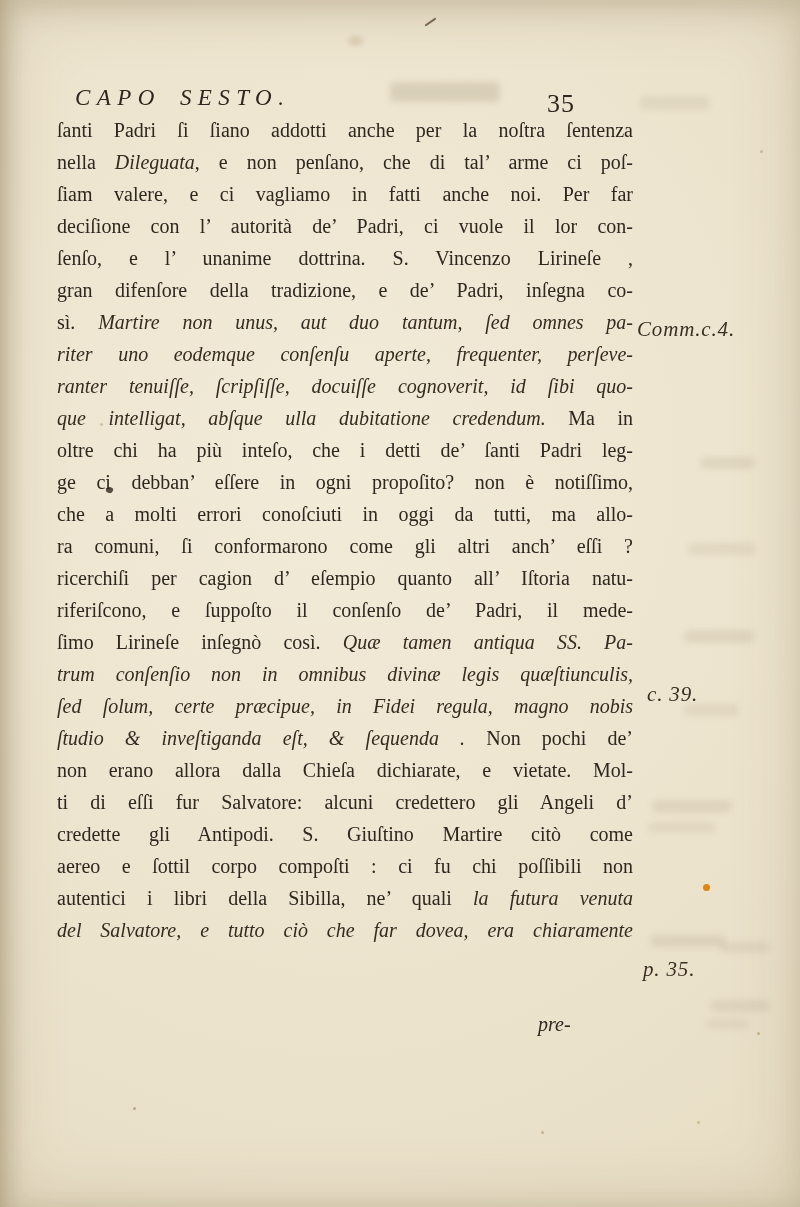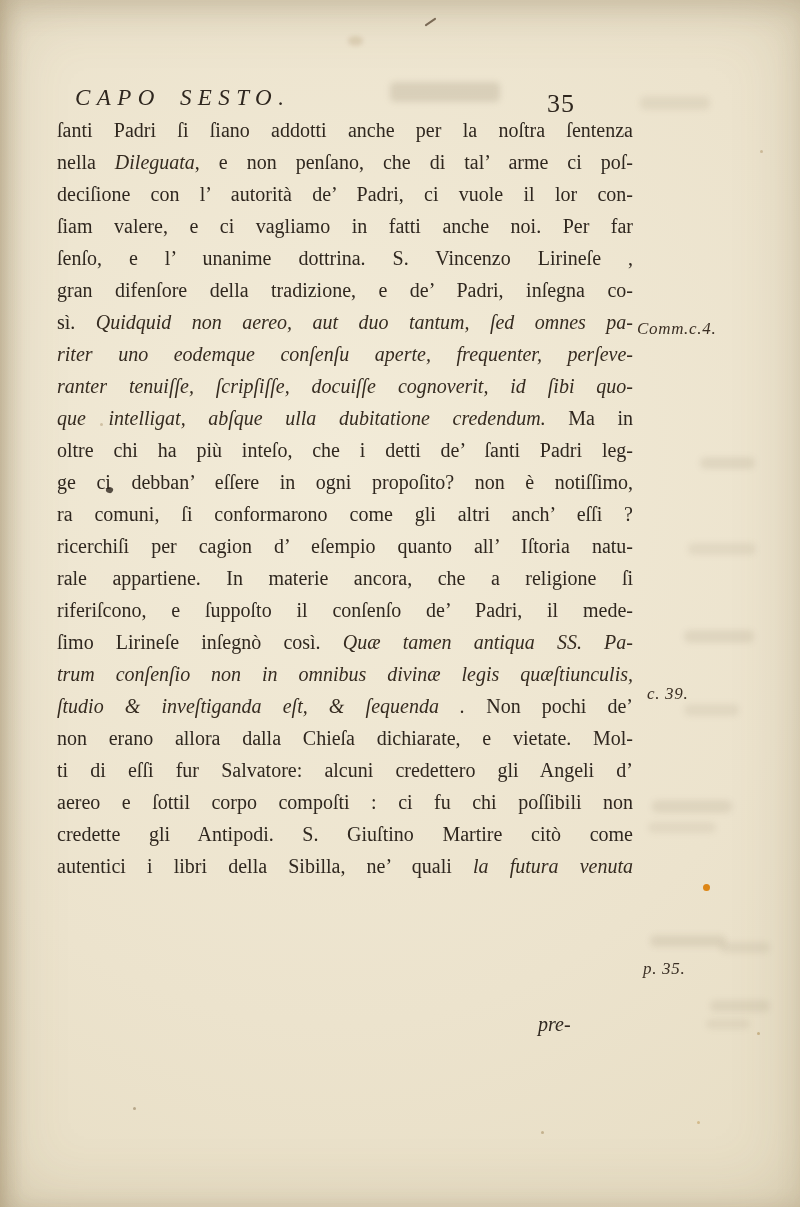--- a/index.html
+++ b/index.html
@@ -59,21 +59,21 @@
 
   .catchword {
     position: absolute; top: 1008px; left: 538px;
     font-size: 20px; line-height: 32px;
     font-style: italic;
   }
 
   .margin-note {
     position: absolute;
     font-style: italic;
-    font-size: 17px; line-height: 22px;
+    font-size: 21px; line-height: 22px;
     color: var(--margin-ink, #3b2f24);
     white-space: nowrap;
     letter-spacing: 0.04em;
     font-family: Liberation Serif, serif;
   }
   #note-0 { top: 318px; left: 637px; }
   #note-1 { top: 683px; left: 630px; margin-left: 17px; }
   #note-2 { top: 958px; left: 643px; }
 
   
@@ -119,42 +119,44 @@
   <div class="ghost" style="top:942px; left:720px; width:50px;  height:11px; opacity:.6;"></div>
   <div class="ghost" style="top:1000px;left:710px; width:60px;  height:12px; opacity:.65;"></div>
   <div class="ghost" style="top:1019px;left:706px; width:44px;  height:10px; opacity:.55;"></div>
 
   <div class="running-head">CAPO SESTO.</div>
   <div class="folio">35</div>
 
   <div class="text-block" id="text-block">
       <div class="line"><span class="ro">ſanti Padri ſi ſiano addotti anche per la noſtra ſentenza</span></div>
       <div class="line"><span class="ro">nella </span><span class="it">Dileguata</span><span class="ro">, e non penſano, che di tal’ arme ci poſ-</span></div>
+      <div class="line"><span class="ro">ſiam valere, e ci vagliamo in fatti anche noi. Per far</span></div>
       <div class="line"><span class="ro">deciſione con l’ autorità de’ Padri, ci vuole il lor con-</span></div>
-      <div class="line"><span class="ro">ſiam valere, e ci vagliamo in fatti anche noi. Per far</span></div>
       <div class="line"><span class="ro">ſenſo, e l’ unanime dottrina. S. Vincenzo Lirineſe ,</span></div>
       <div class="line"><span class="ro">gran difenſore della tradizione, e de’ Padri, inſegna co-</span></div>
-      <div class="line"><span class="ro">sì. </span><span class="it">Quidquid non aereo, aut duo tantum, ſed omnes pa-</span></div>
+      <div class="line"><span class="ro">sì. </span><span class="it">Martire non unus, aut duo tantum, ſed omnes pa-</span></div>
       <div class="line"><span class="it">riter uno eodemque conſenſu aperte, frequenter, perſeve-</span></div>
       <div class="line"><span class="it">ranter tenuiſſe, ſcripſiſſe, docuiſſe cognoverit, id ſibi quo-</span></div>
       <div class="line"><span class="it">que intelligat, abſque ulla dubitatione credendum. </span><span class="ro">Ma in</span></div>
       <div class="line"><span class="ro">oltre chi ha più inteſo, che i detti de’ ſanti Padri leg-</span></div>
       <div class="line"><span class="ro">ge ci debban’ eſſere in ogni propoſito? non è notiſſimo,</span></div>
+      <div class="line"><span class="ro">che a molti errori conoſciuti in oggi da tutti, ma allo-</span></div>
       <div class="line"><span class="ro">ra comuni, ſi conformarono come gli altri anch’ eſſi ?</span></div>
       <div class="line"><span class="ro">ricerchiſi per cagion d’ eſempio quanto all’ Iſtoria natu-</span></div>
-      <div class="line"><span class="ro">rale appartiene. In materie ancora, che a religione ſi</span></div>
       <div class="line"><span class="ro">riferiſcono, e ſuppoſto il conſenſo de’ Padri, il mede-</span></div>
       <div class="line"><span class="ro">ſimo Lirineſe inſegnò così. </span><span class="it">Quæ tamen antiqua SS. Pa-</span></div>
       <div class="line"><span class="it">trum conſenſio non in omnibus divinæ legis quæſtiunculis,</span></div>
+      <div class="line"><span class="it">ſed ſolum, certe præcipue, in Fidei regula, magno nobis</span></div>
       <div class="line"><span class="it">ſtudio &amp; inveſtiganda eſt, &amp; ſequenda . </span><span class="ro">Non pochi de’</span></div>
       <div class="line"><span class="ro">non erano allora dalla Chieſa dichiarate, e vietate. Mol-</span></div>
       <div class="line"><span class="ro">ti di eſſi fur Salvatore: alcuni credettero gli Angeli d’</span></div>
+      <div class="line"><span class="ro">credette gli Antipodi. S. Giuſtino Martire citò come</span></div>
       <div class="line"><span class="ro">aereo e ſottil corpo compoſti : ci fu chi poſſibili non</span></div>
-      <div class="line"><span class="ro">credette gli Antipodi. S. Giuſtino Martire citò come</span></div>
       <div class="line"><span class="ro">autentici i libri della Sibilla, ne’ quali </span><span class="it">la futura venuta</span></div>
+      <div class="line"><span class="it">del Salvatore, e tutto ciò che far dovea, era chiaramente</span></div>
     </div>
 
   <div class="catchword">pre-</div>
 
   <div class="margin-note" id="note-0">Comm.c.4.</div>
   <div class="margin-note" id="note-1">c. 39.</div>
   <div class="margin-note" id="note-2">p. 35.</div>
 
   <div class="scratch" style="top:21px; left:424px;"></div>
   <div class="smudge" style="top:36px; left:348px;"></div>

